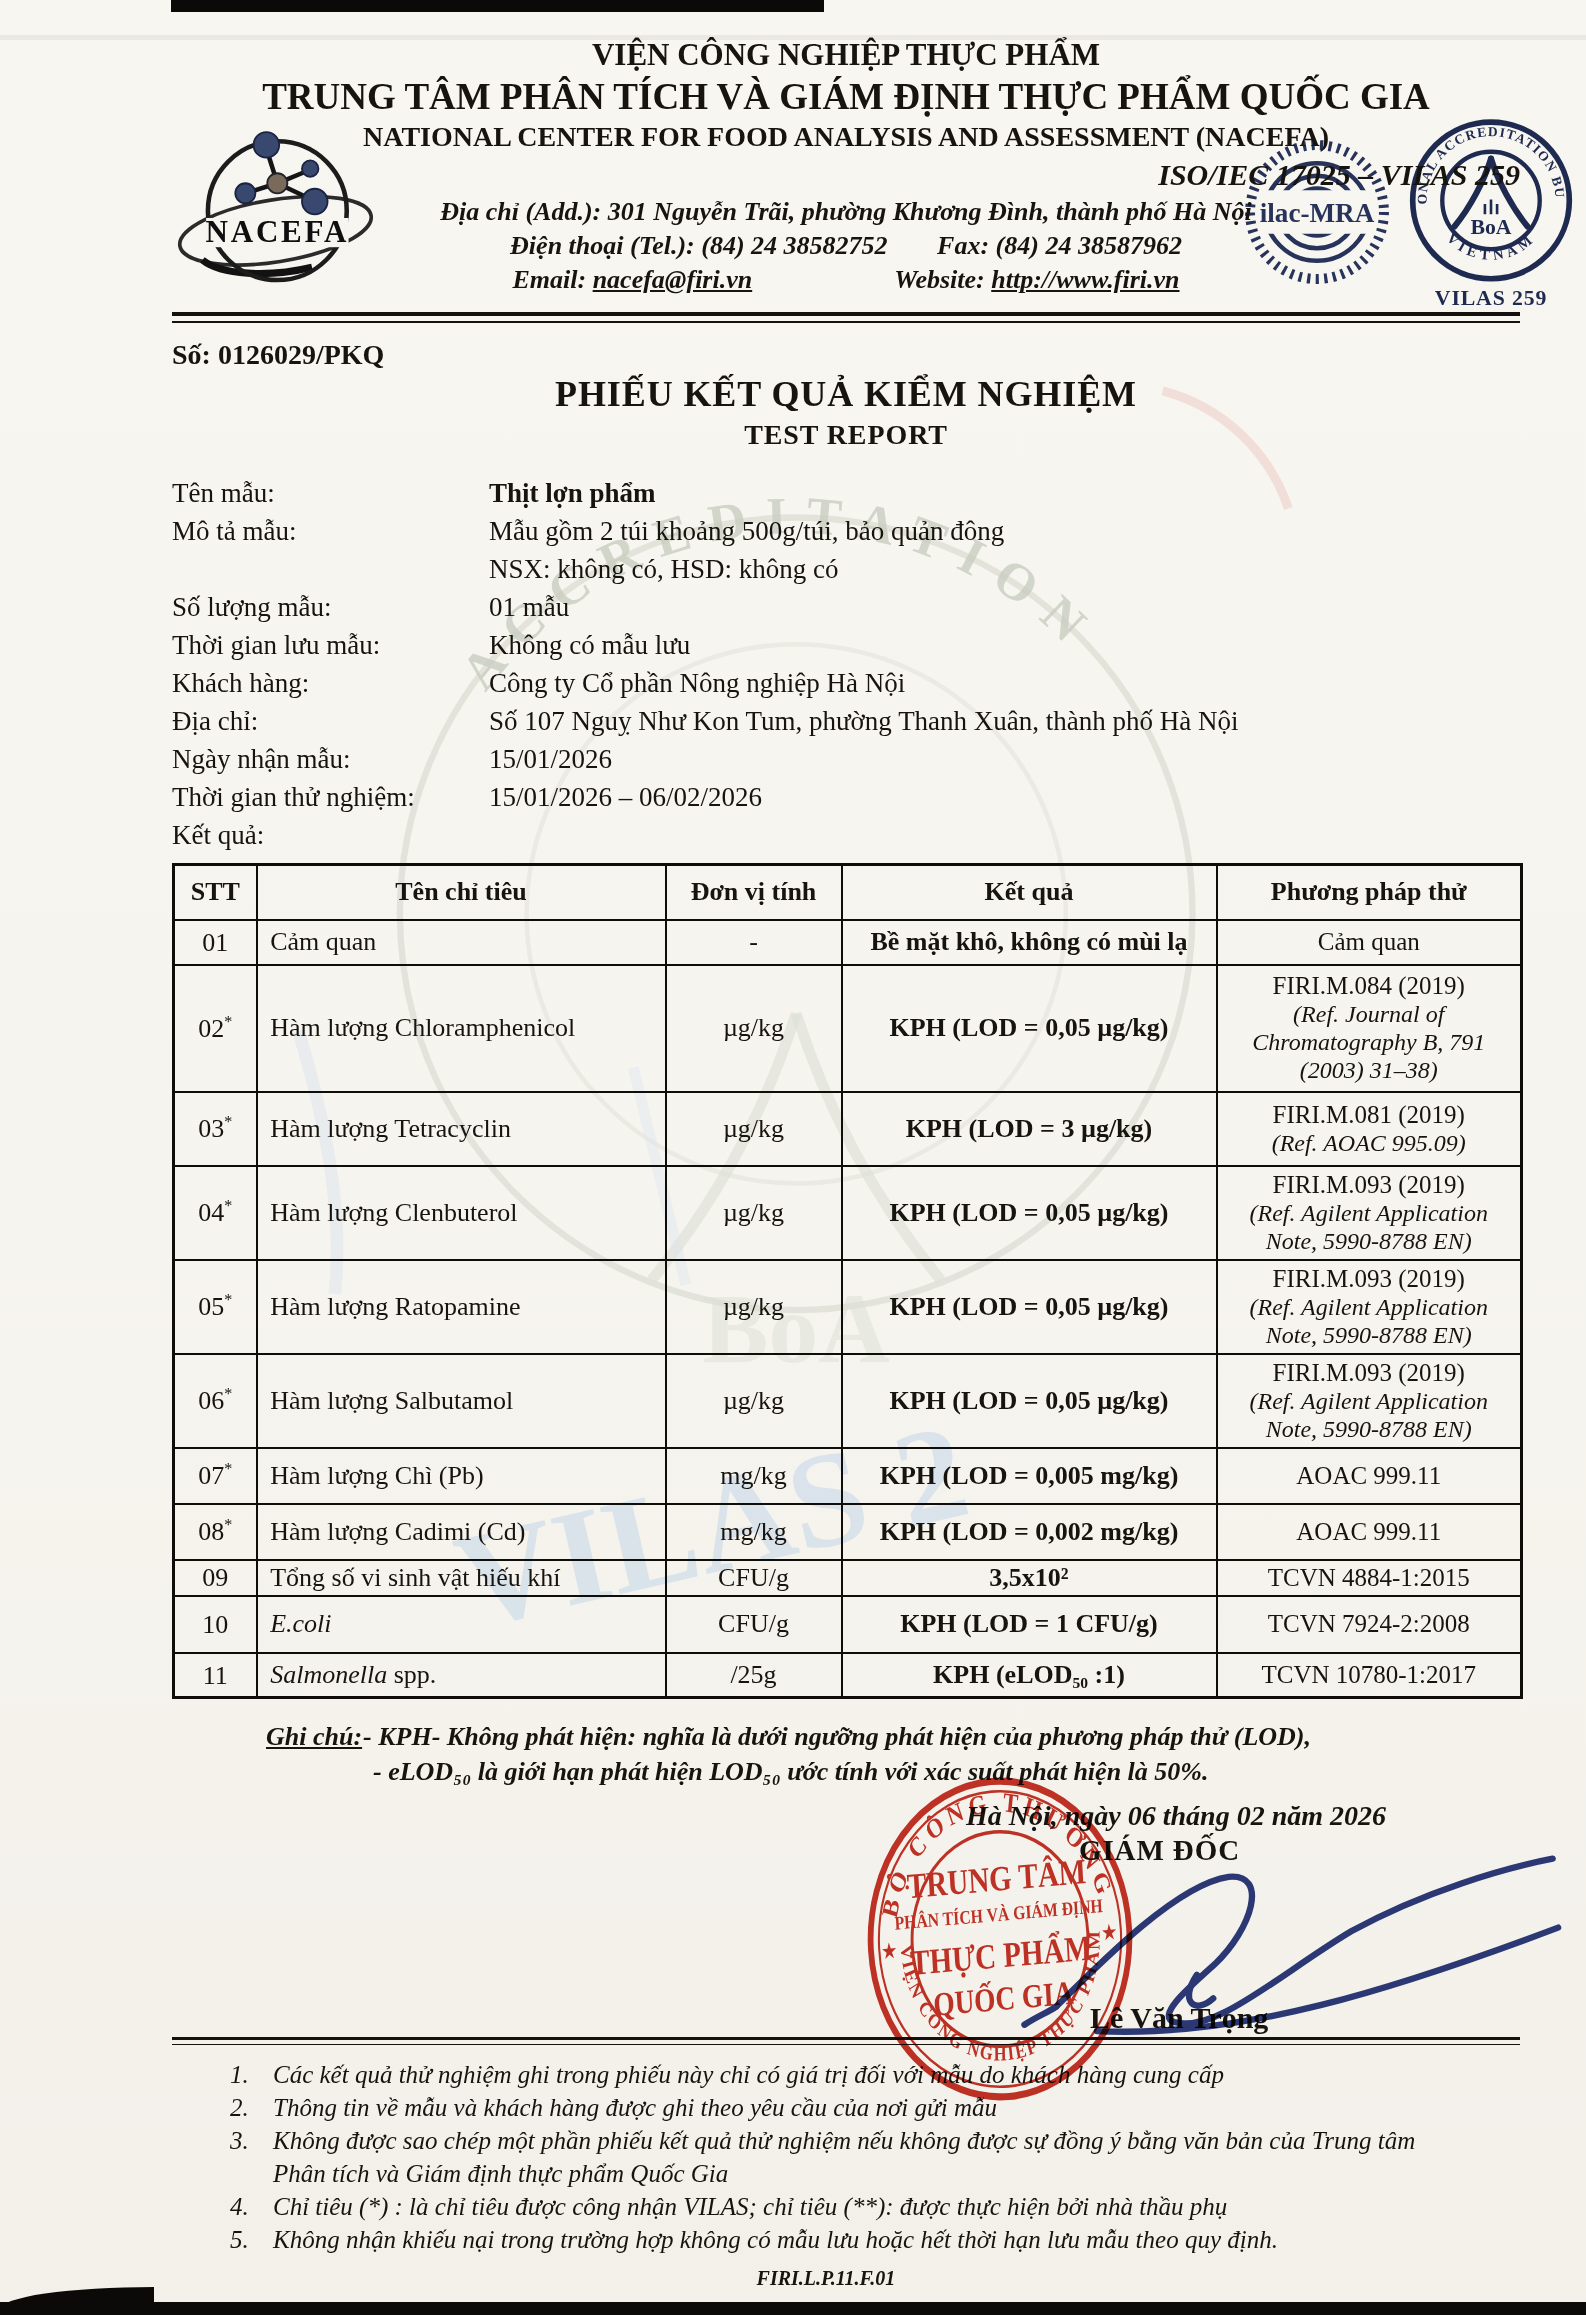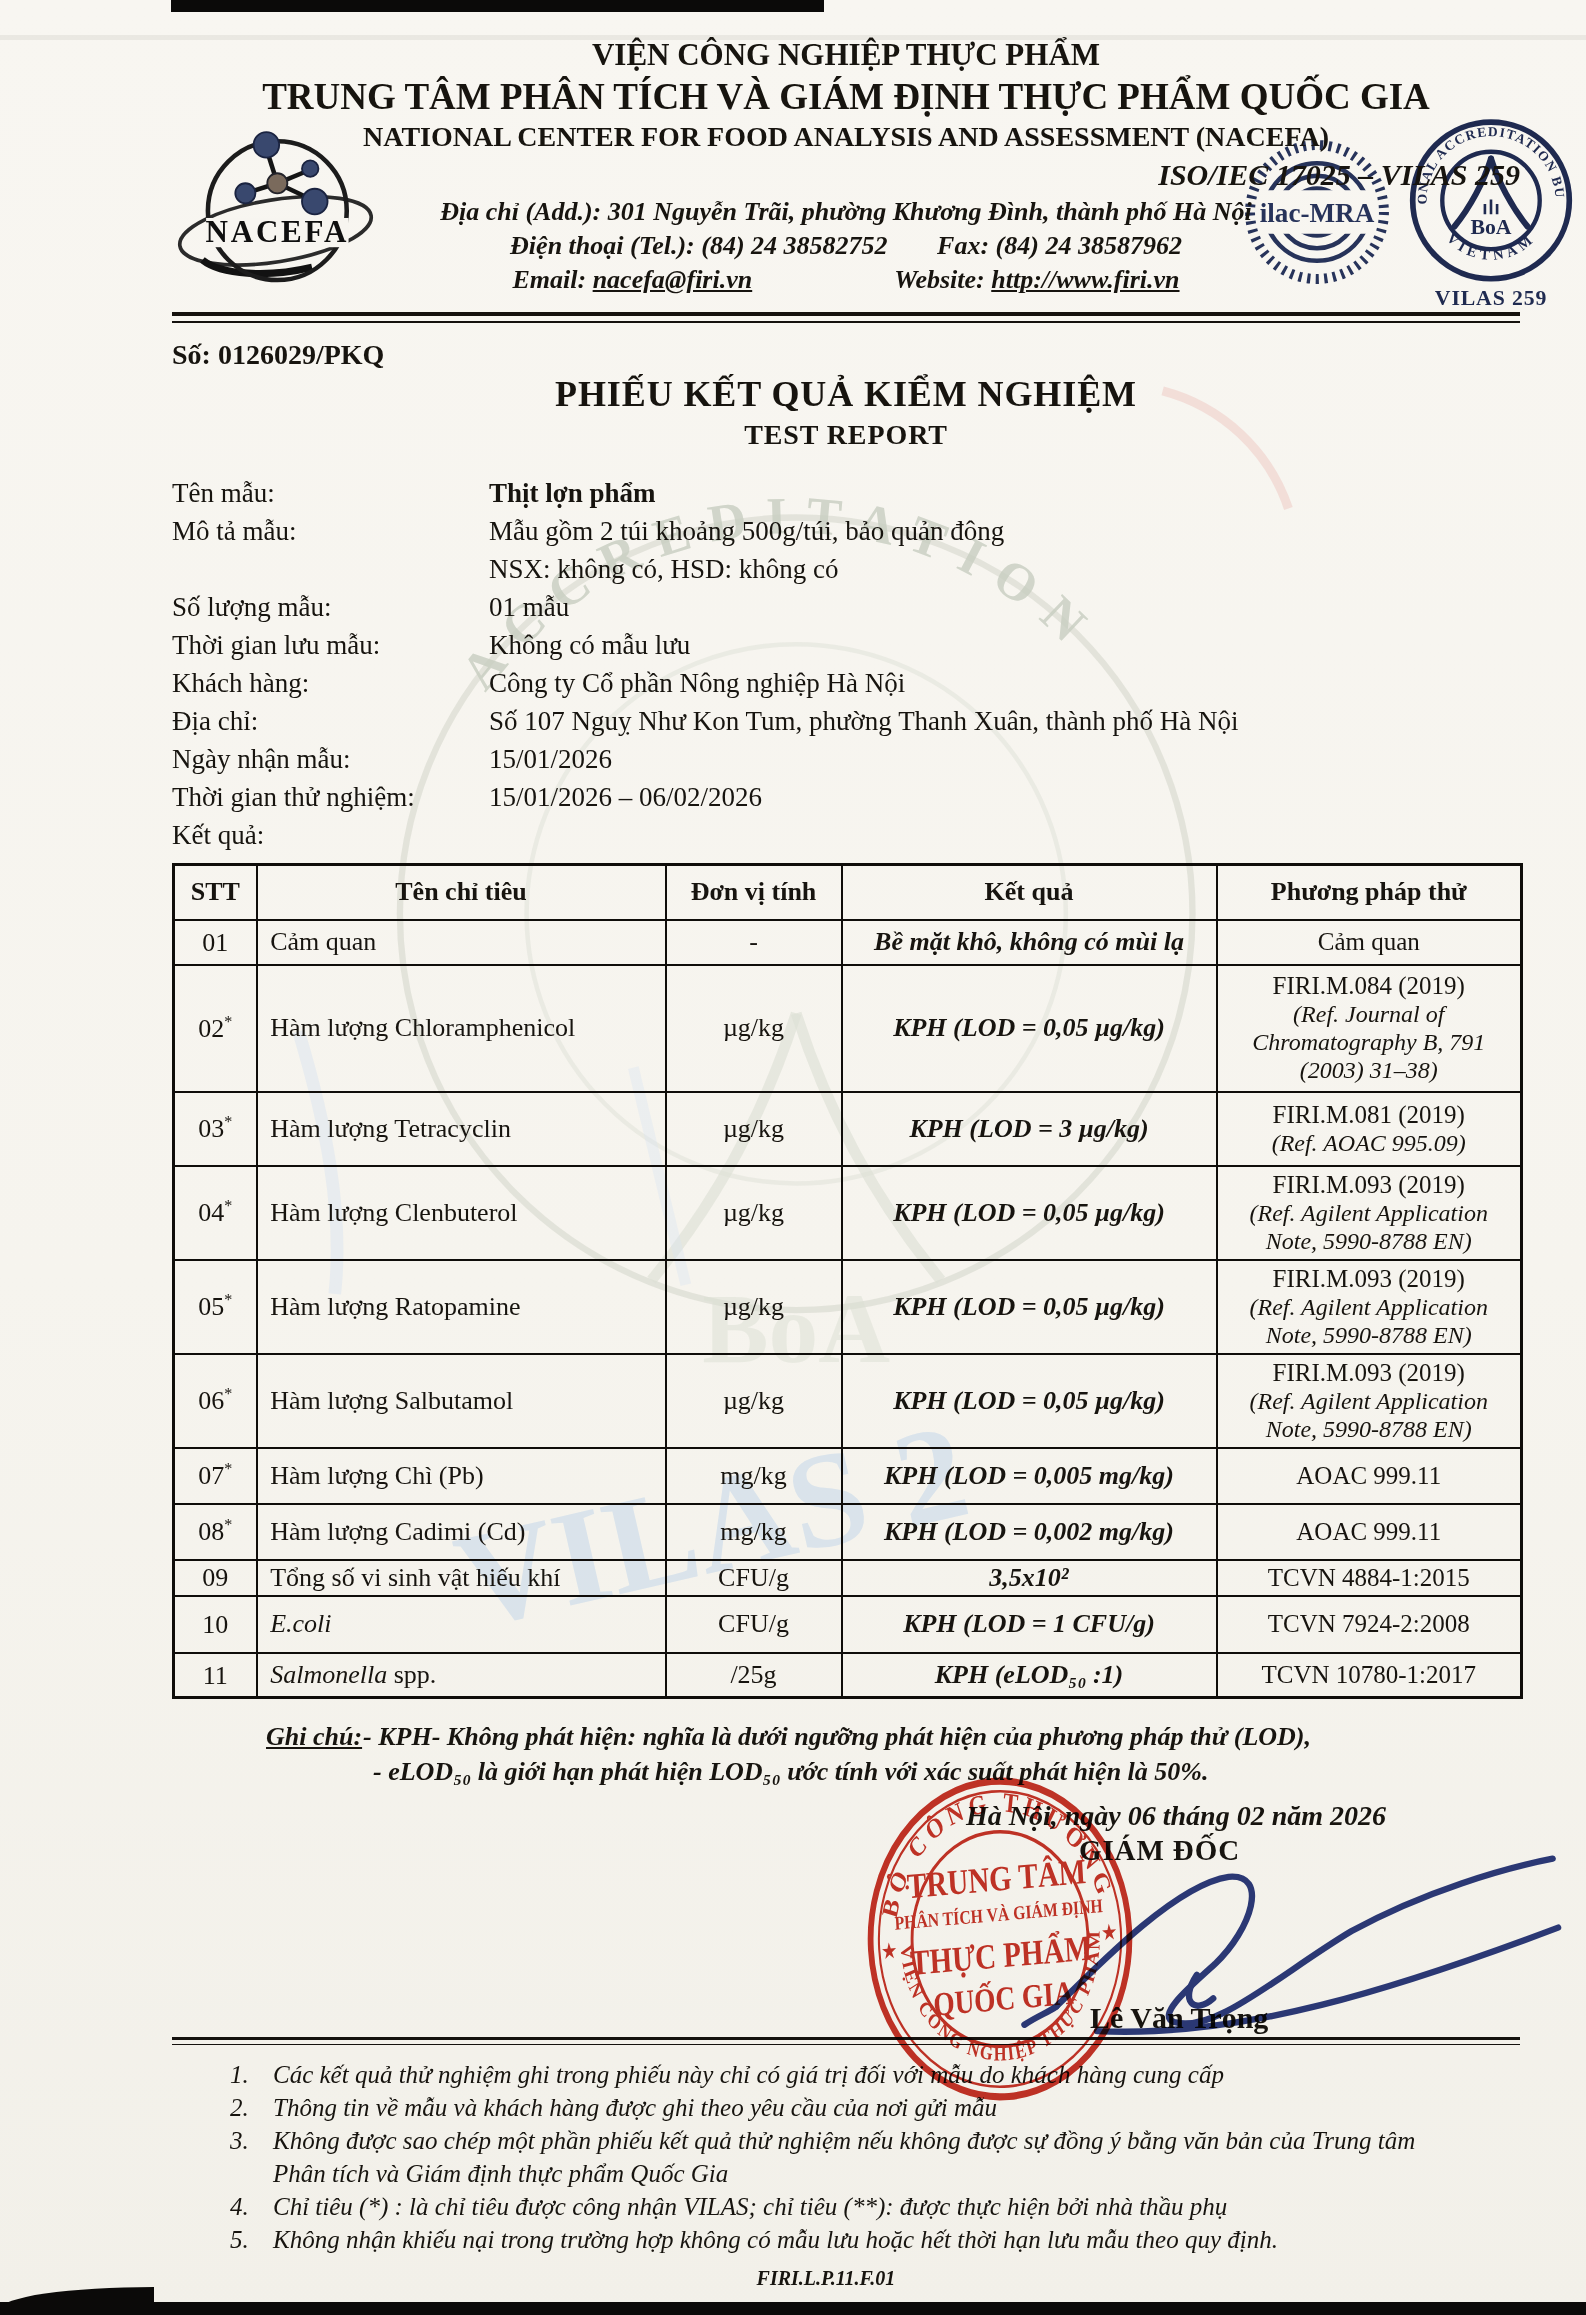--- a/index.html
+++ b/index.html
@@ -35,21 +35,21 @@
 
   
   table.results{margin-top:9px;border-collapse:collapse;width:100%;table-layout:fixed;border:3.6px solid #0f0d0a;background:transparent;}
   table.results th,table.results td{border:2.3px solid #0f0d0a;padding:1.8px 3.6px;vertical-align:middle;}
   table.results th{font-size:26px;height:49px;}
   .c-stt{text-align:center;font-size:26px;}
   .c-stt sup{font-size:0.62em;}
   .c-name{text-align:left;padding-left:12.7px !important;font-size:26px;}
   .c-name .it{font-style:italic;}
   .c-unit{text-align:center;font-size:26px;}
-  .c-result{text-align:center;font-weight:bold;font-size:26px;font-style:italic;}
+  .c-result{text-align:center;font-weight:bold;font-size:26px;}
   .c-method{text-align:center;font-size:25px;line-height:28px;}
   .method-ref{font-style:italic;display:block;font-size:24px;}
   .method-ref:empty{display:none;}
   tr.rh-a{height:45px;} tr.rh-b{height:127px;} tr.rh-c{height:74px;}
   tr.rh-d{height:94px;} tr.rh-e{height:56px;} tr.rh-f{height:27px;}
   tr.rh-g{height:57px;} tr.rh-h{height:45px;}
 
   
   .ghichu{margin-top:20px;font-size:26px;font-weight:bold;font-style:italic;padding-left:94px;line-height:35px;}
   .ghichu-label{text-decoration:underline;margin-right:1px;}

